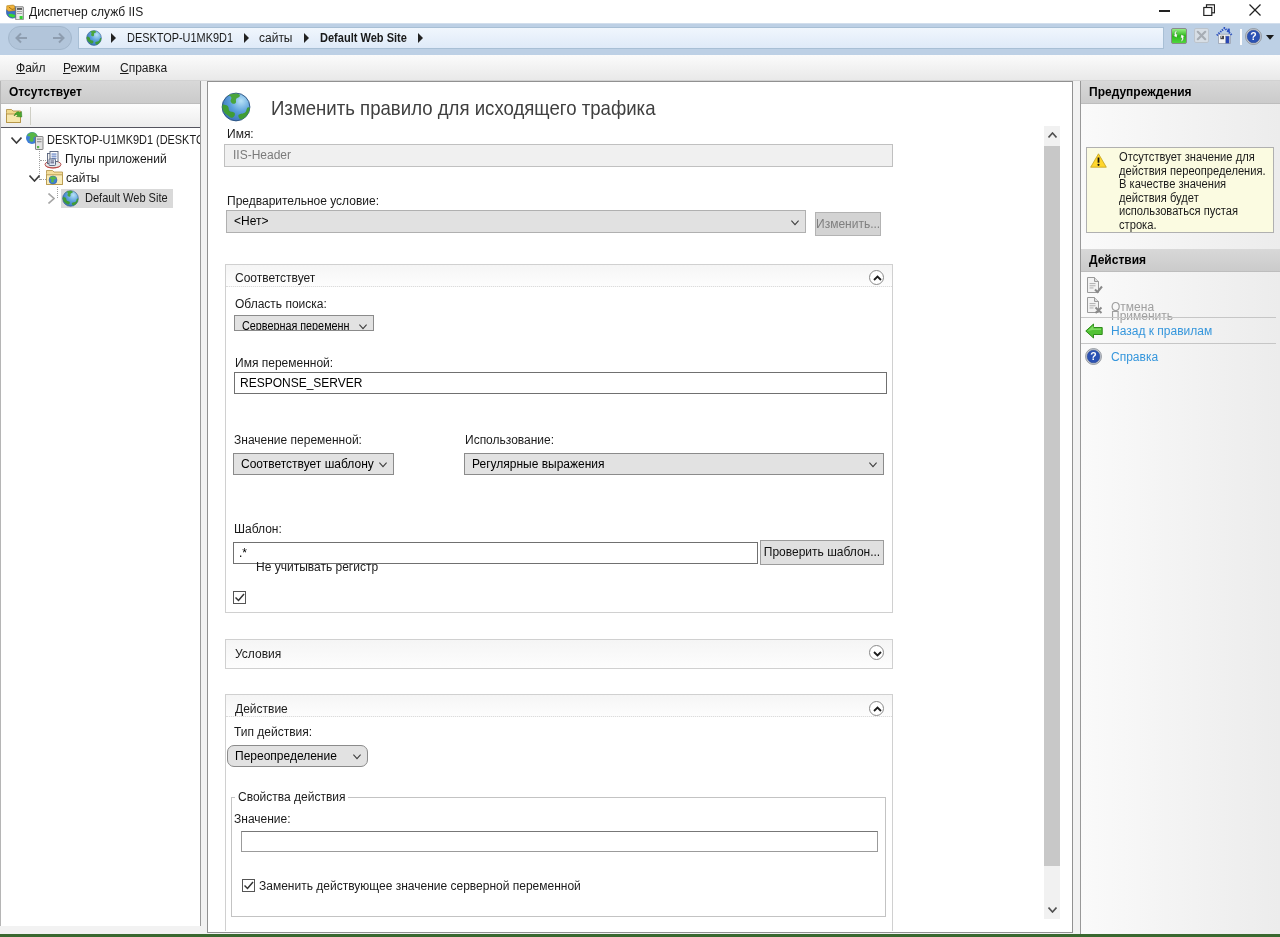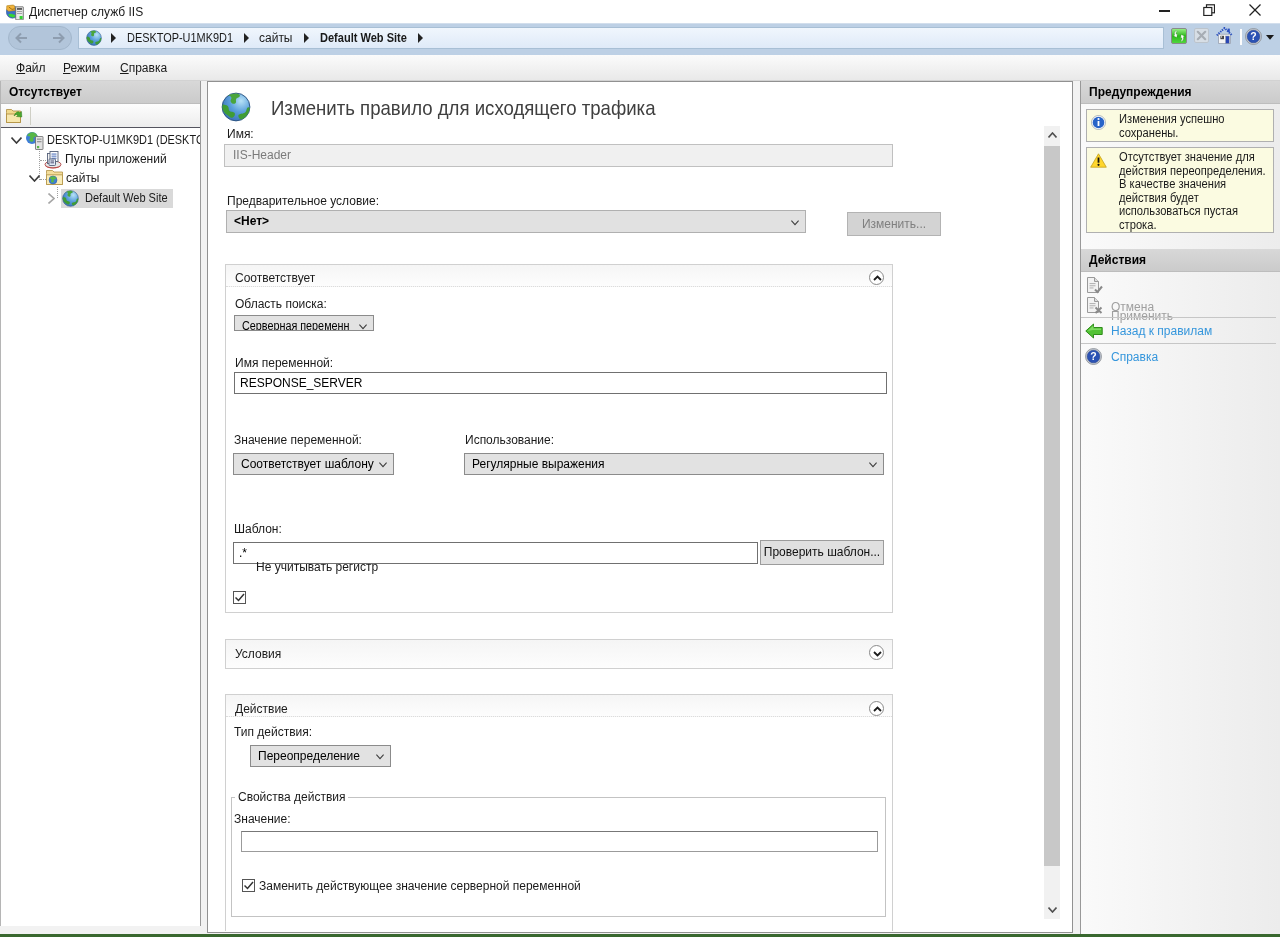--- a/index.html
+++ b/index.html
@@ -211,26 +211,26 @@
       <path d="M7.8 0.8 C9.3 0.8 10.2 1.4 10.1 2.1 C10 2.9 8.6 2.8 8.1 3.6 C7.6 4.4 8.5 5.3 7.7 6 C6.9 6.7 5.6 6.2 5.2 5.2 C4.8 4.2 5.8 3.7 5.5 2.8 C5.3 2.1 4.3 2.2 3.9 1.9 C5 1.2 6.4 0.8 7.8 0.8 Z" fill="#4aa53c"></path>
       <path d="M1 6.5 C1.8 6.9 2.9 6.7 3.6 7.4 C4.4 8.2 3.8 9.4 4.6 10.1 C5.4 10.8 6.6 10.3 7.2 11.1 C7.8 11.9 7.2 13.2 6.3 13.6 C5.1 14.1 4.4 13 3.3 12.3 C2 11.4 0.9 9.9 0.7 8.2 C0.7 7.6 0.8 7 1 6.5 Z" fill="#3f9c35"></path>
       <path d="M9.3 12.2 C10.5 11.4 12.3 11.7 13.2 10.5 C13.8 9.7 13.5 8.9 14.2 8.3 C14.7 7.9 15.1 8.1 15.3 8.5 C15.1 11.3 13.3 13.7 10.8 14.7 C9.8 14.4 9 13.2 9.3 12.2 Z" fill="#3f9c35"></path>
     </svg></div>
 <div class="abs" style="left:271px;top:96px;font-size:21px;color:#404040;white-space:nowrap;"><span class="sx" style="transform:scaleX(0.886);">Изменить правило для исходящего трафика</span></div>
 
 <div class="lbl" style="left:227px;top:127px;">Имя:</div>
 <div class="abs" style="left:224px;top:144px;width:669px;height:23px;background:#f0f0f0;border:1px solid #c0c0c0;color:#7b7b7b;line-height:21px;padding-left:8px;">IIS-Header</div>
 
 <div class="lbl" style="left:227px;top:194px;">Предварительное условие:</div>
-<div class="combo" style="left:226px;top:210px;width:580px;height:23px;background:#e1e1e1;border-color:#b0b0b0;line-height:21px;font-weight:bold;">&lt;Нет&gt;
+<div class="combo" style="left:226px;top:210px;width:580px;height:23px;background:#e1e1e1;border-color:#b0b0b0;line-height:21px;">&lt;Нет&gt;
   <svg class="chev" style="top:8px;" width="10" height="7" viewBox="0 0 10 7">
       <path d="M0.5 0.5 L5 5.5 L9.5 0.5" fill="none" stroke="#3c3c3c" stroke-width="1.3"></path>
     </svg>
 </div>
-<div class="abs" style="left:815px;top:212px;width:94px;height:24px;background:#d3d3d3;border:1px solid #b3b3b3;color:#7f7f7f;text-align:center;line-height:22px;margin-left:32px;">Изменить...</div>
+<div class="abs" style="left:815px;top:212px;width:66px;height:24px;background:#d3d3d3;border:1px solid #b3b3b3;color:#7f7f7f;text-align:center;line-height:22px;">Изменить...</div>
 
 <div class="secbox" style="left:225px;top:264px;width:668px;height:349px;"></div>
 <div class="abs" style="left:226px;top:265px;width:666px;height:22px;background:linear-gradient(#f5f5f5,#fdfdfd);border-bottom:1px dotted #dcdcdc;"></div>
 <div class="lbl" style="left:235px;top:271px;">Соответствует</div>
 <div class="circbtn" style="left:869px;top:270px;">
     <svg width="11" height="11" viewBox="0 0 11 11">
       <path d="M2 7 L5.5 3.5 L9 7" fill="none" stroke="#1c1c1c" stroke-width="1.8"></path>
     </svg>
   </div>
 
@@ -279,21 +279,21 @@
 <div class="secbox" style="left:225px;top:694px;width:668px;height:237px;border-bottom:none;"></div>
 <div class="abs" style="left:226px;top:695px;width:666px;height:22px;background:linear-gradient(#f5f5f5,#fdfdfd);border-bottom:1px dotted #dcdcdc;"></div>
 <div class="lbl" style="left:235px;top:702px;">Действие</div>
 <div class="circbtn" style="left:869px;top:701px;">
     <svg width="11" height="11" viewBox="0 0 11 11">
       <path d="M2 7 L5.5 3.5 L9 7" fill="none" stroke="#1c1c1c" stroke-width="1.8"></path>
     </svg>
   </div>
 
 <div class="lbl" style="left:234px;top:725px;">Тип действия:</div>
-<div class="combo" style="left:250px;top:745px;width:141px;height:22px;">Переопределение
+<div class="combo" style="left:227px;top:745px;width:141px;height:22px;border-radius:7px;">Переопределение
   <svg class="chev" width="10" height="7" viewBox="0 0 10 7">
       <path d="M0.5 0.5 L5 5.5 L9.5 0.5" fill="none" stroke="#3c3c3c" stroke-width="1.3"></path>
     </svg>
 </div>
 
 <fieldset class="abs" style="left:231px;top:790px;width:655px;height:127px;border:1px solid #c3c3c3;">
   <legend style="font-size:12px;padding:0 3px;margin-left:3px;color:#1a1a1a;">Свойства действия</legend>
 </fieldset>
 <div class="lbl" style="left:234px;top:812px;">Значение:</div>
 <div class="abs" style="left:241px;top:831px;width:637px;height:21px;background:#fff;border:1px solid #9b9b9b;border-top-color:#777;"></div>
@@ -308,29 +308,20 @@
     <path d="M0.5 5.5 L4.5 1 L8.5 5.5" fill="none" stroke="#505050" stroke-width="1.6"></path>
   </svg>
 <div class="abs" style="left:1044px;top:146px;width:16px;height:720px;background:#c8c8c8;"></div>
 <svg class="abs" style="left:1048px;top:907px;" width="9" height="6">
     <path d="M0.5 0.5 L4.5 5 L8.5 0.5" fill="none" stroke="#505050" stroke-width="1.6"></path>
   </svg>
 
 <div class="abs" style="left:1080px;top:81px;width:200px;height:854px;background:linear-gradient(to right,#fafafa,#ececec);border-left:1px solid #999;">
   <div class="hdr">Предупреждения</div>
 
-  <div class="abs" style="left:5px;top:28px;width:188px;height:33px;background:#fbfbe1;border:1px solid #b0b0b0;">
-    <div class="abs" id="ic-info" style="left:4px;top:5px;width:15px;height:15px;"><svg width="15" height="15" viewBox="0 0 15 15">
-          <circle cx="7.5" cy="7.5" r="7" fill="#fff" stroke="#7a8a99" stroke-width="0.6"></circle>
-          <circle cx="7.5" cy="7.5" r="5.8" fill="#2864c8"></circle>
-          <rect x="6.6" y="6" width="1.8" height="5" fill="#fff"></rect>
-          <circle cx="7.5" cy="4" r="1.1" fill="#fff"></circle>
-        </svg></div>
-    <div class="abs" style="left:32px;top:3px;width:156px;line-height:13.6px;color:#1a1a1a;white-space:nowrap;"><span class="sx" style="transform:scaleX(0.93);">Изменения успешно</span><br><span class="sx" style="transform:scaleX(0.93);">сохранены.</span></div>
-  </div>
 
   <div class="abs" style="left:5px;top:66px;width:188px;height:86px;background:#fbfbe1;border:1px solid #b0b0b0;">
     <div class="abs" id="ic-warn" style="left:3px;top:5px;width:17px;height:15px;"><svg width="17" height="15" viewBox="0 0 17 15">
           <path d="M8.5 0.8 L16.3 14.2 L0.7 14.2 Z" fill="#ffd62c" stroke="#c2a01a" stroke-width="0.8"></path>
           <rect x="7.6" y="4.5" width="1.8" height="5.2" fill="#111"></rect>
           <circle cx="8.5" cy="11.8" r="1.1" fill="#111"></circle>
         </svg></div>
     <div class="abs" style="left:32px;top:3px;width:156px;line-height:13.6px;color:#1a1a1a;white-space:nowrap;"><span class="sx" style="transform:scaleX(0.93);">Отсутствует значение для</span><br><span class="sx" style="transform:scaleX(0.93);">действия переопределения.</span><br><span class="sx" style="transform:scaleX(0.93);">В качестве значения</span><br><span class="sx" style="transform:scaleX(0.93);">действия будет</span><br><span class="sx" style="transform:scaleX(0.93);">использоваться пустая</span><br><span class="sx" style="transform:scaleX(0.93);">строка.</span></div>
   </div>
   <div class="hdr" style="top:168px;">Действия</div>

